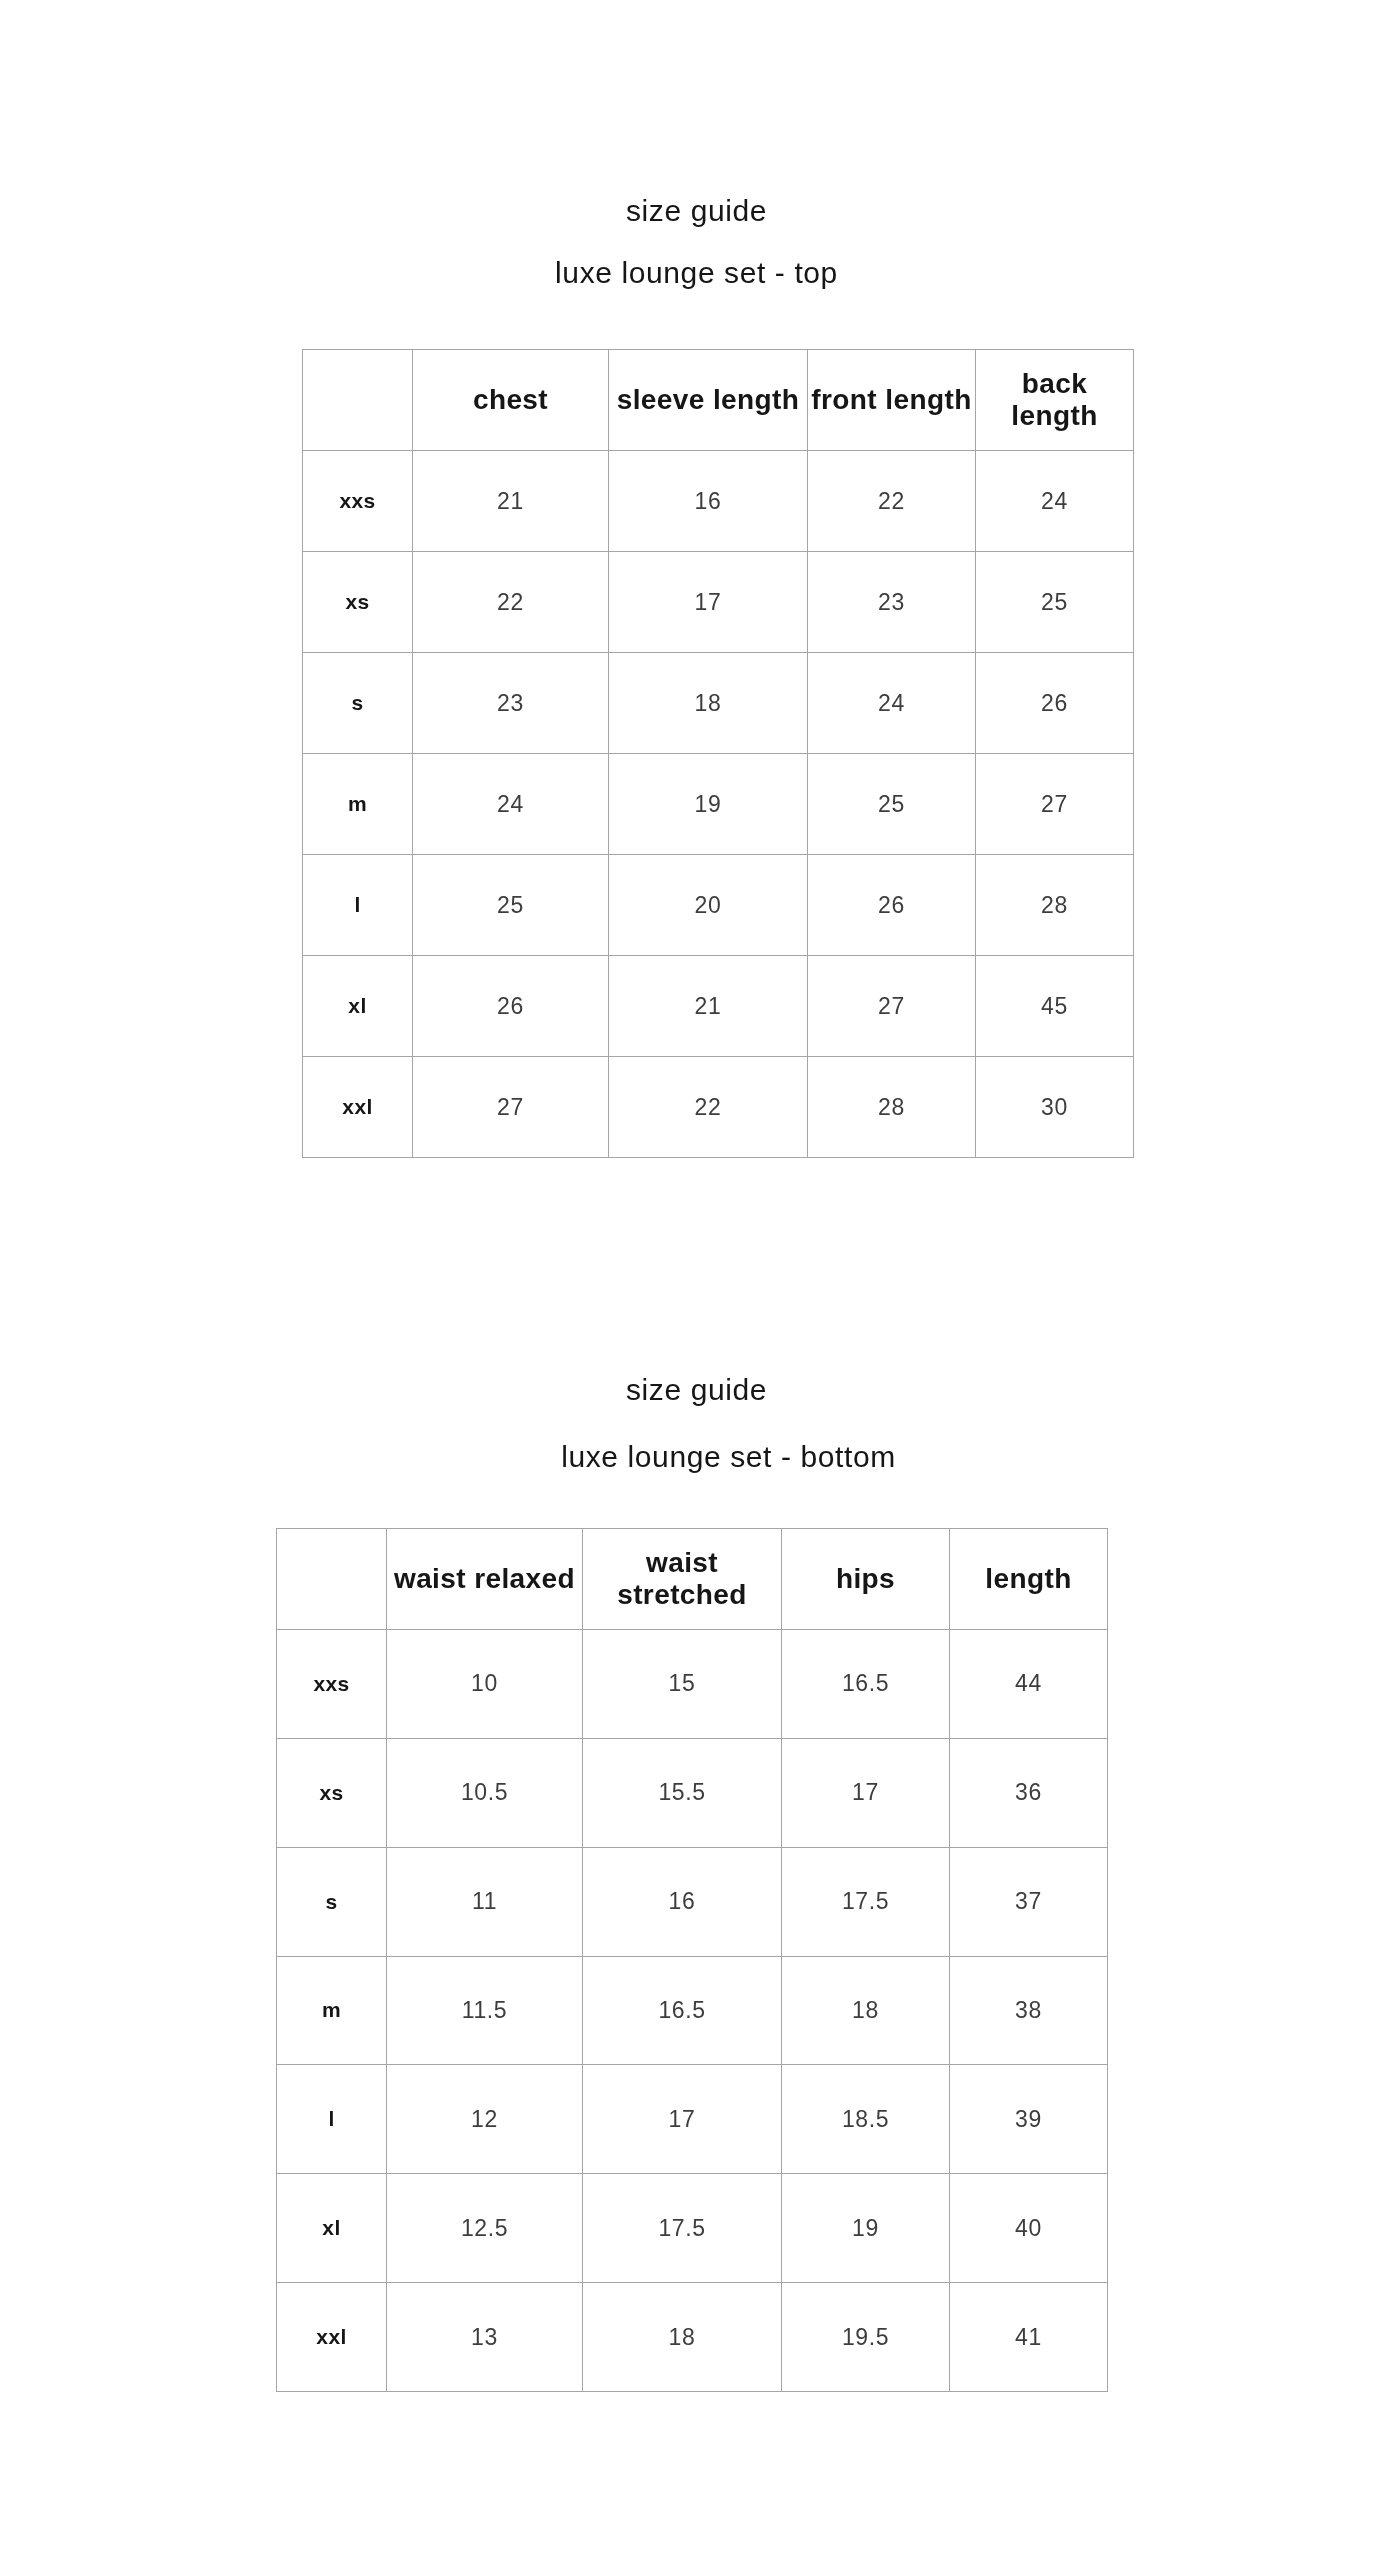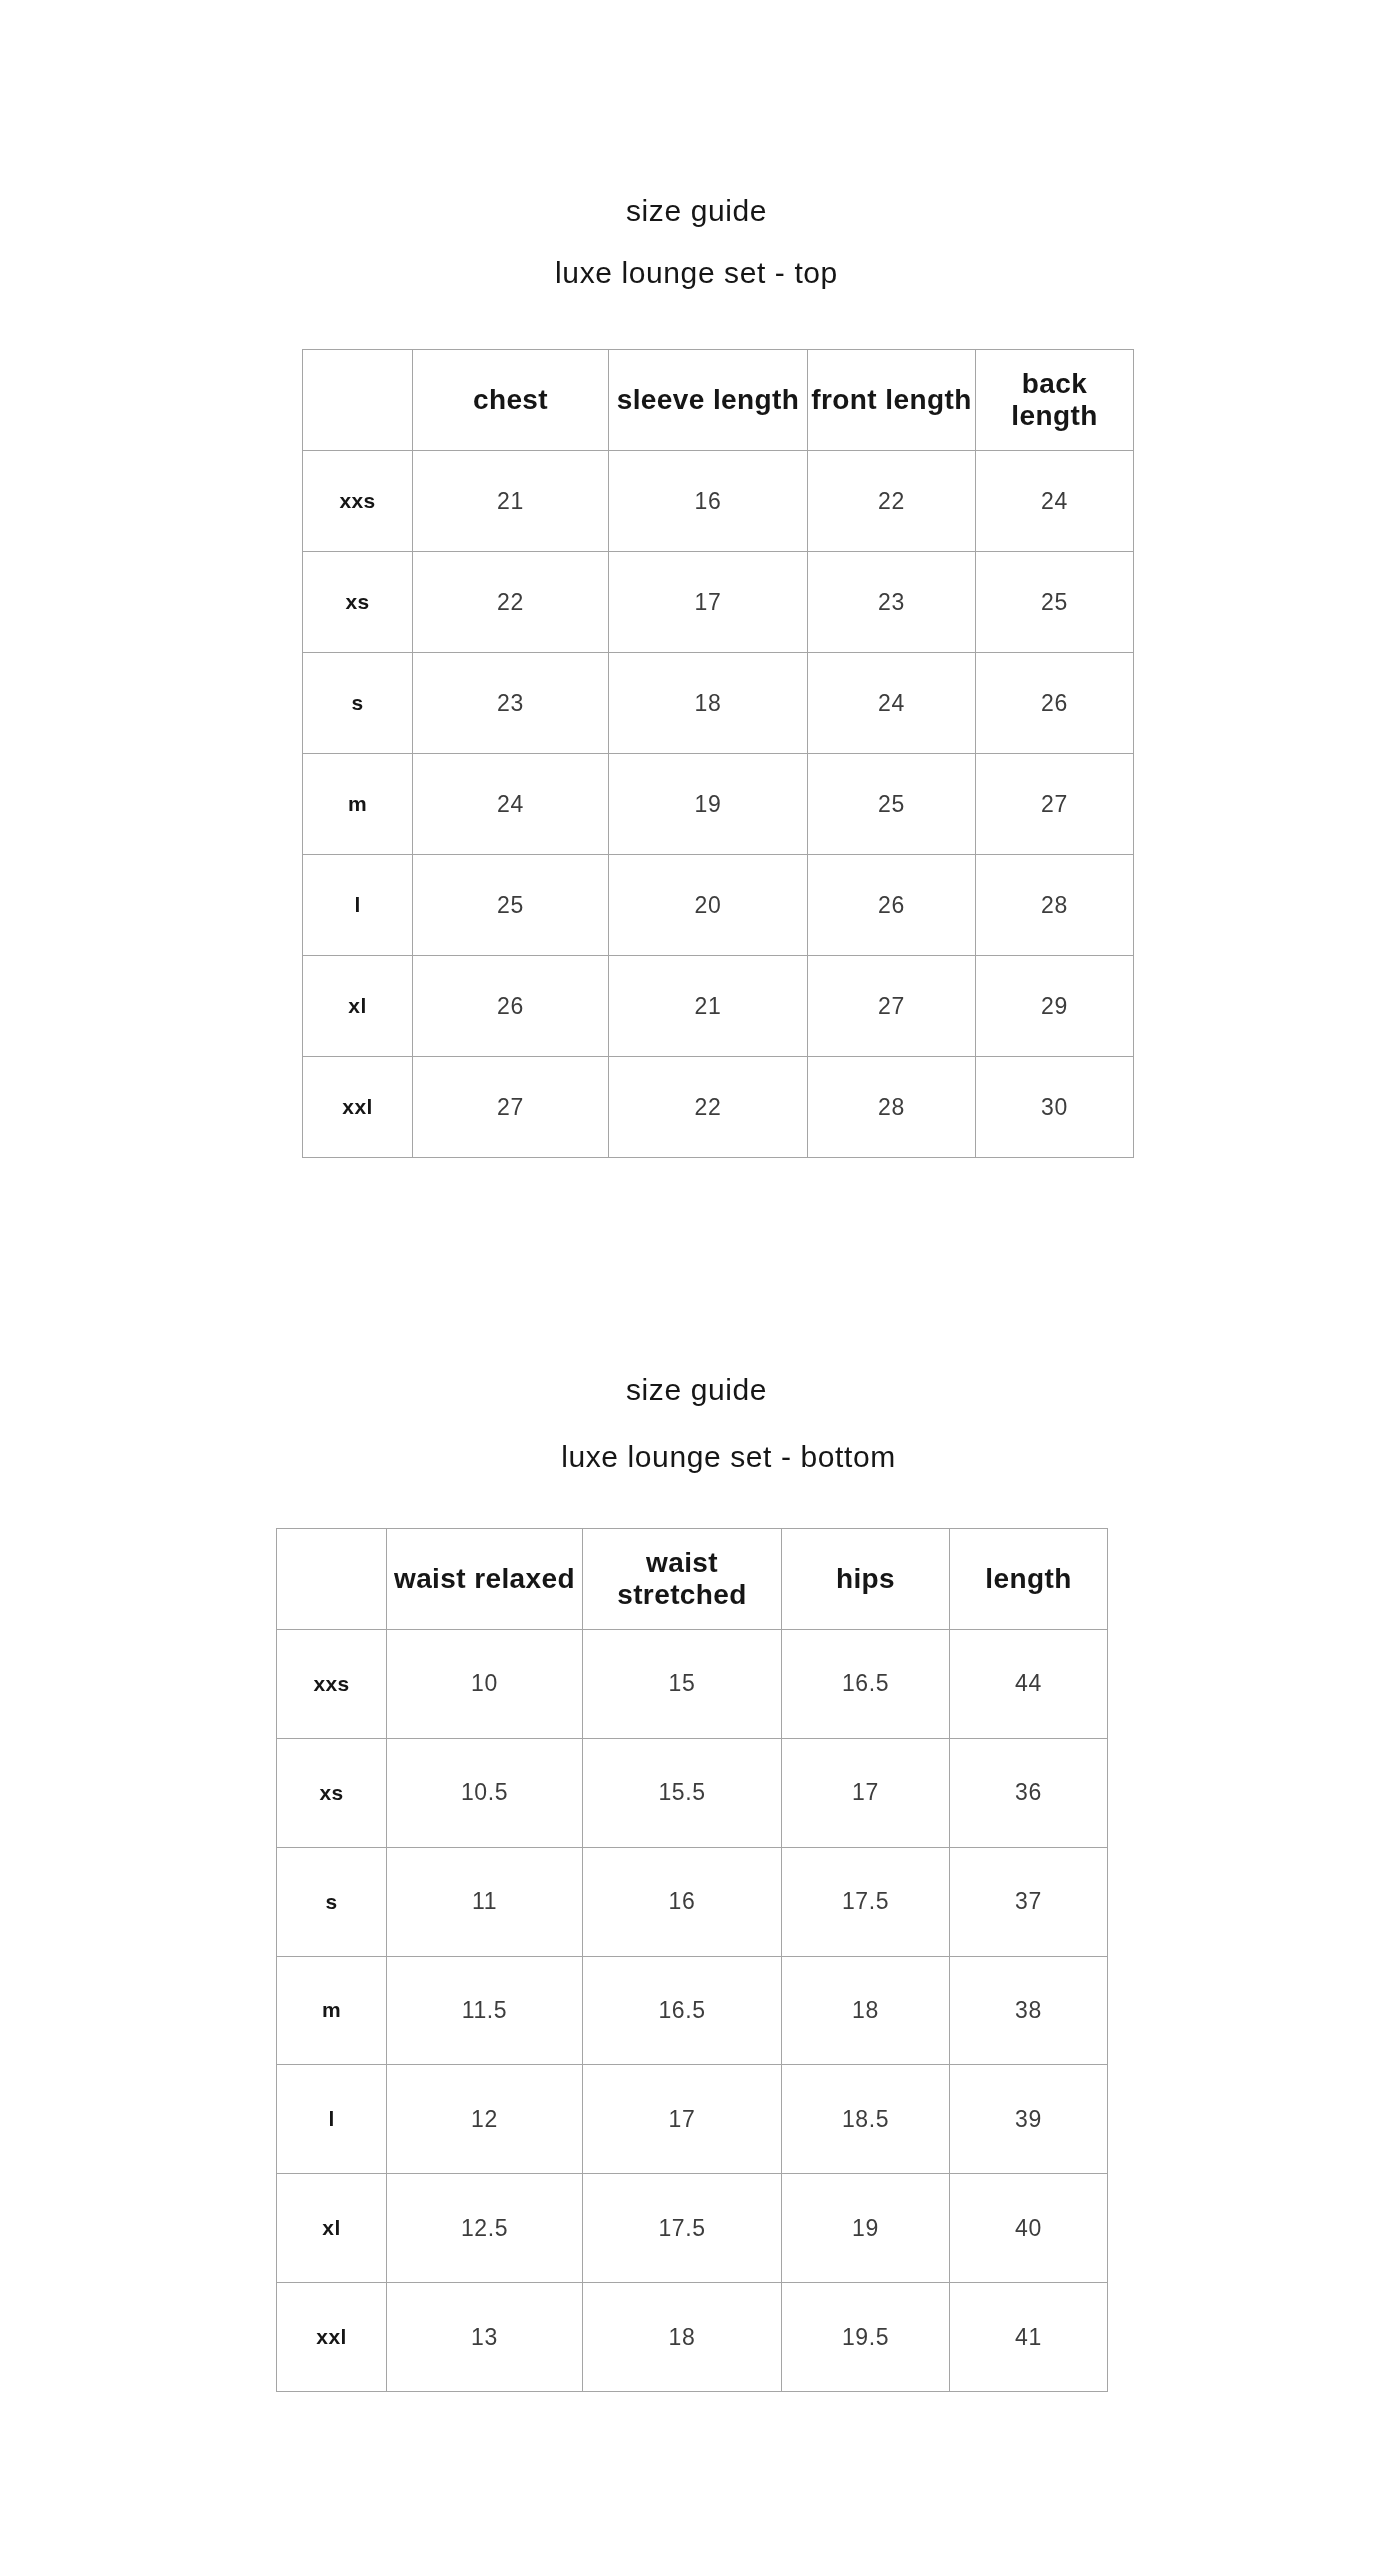--- a/index.html
+++ b/index.html
@@ -132,21 +132,21 @@
         <td>25</td>
         <td>20</td>
         <td>26</td>
         <td>28</td>
       </tr>
       <tr>
         <th>xl</th>
         <td>26</td>
         <td>21</td>
         <td>27</td>
-        <td>29</td>
+        <td>45</td>
       </tr>
       <tr>
         <th>xxl</th>
         <td>27</td>
         <td>22</td>
         <td>28</td>
         <td>30</td>
       </tr>
     </tbody>
   </table>

